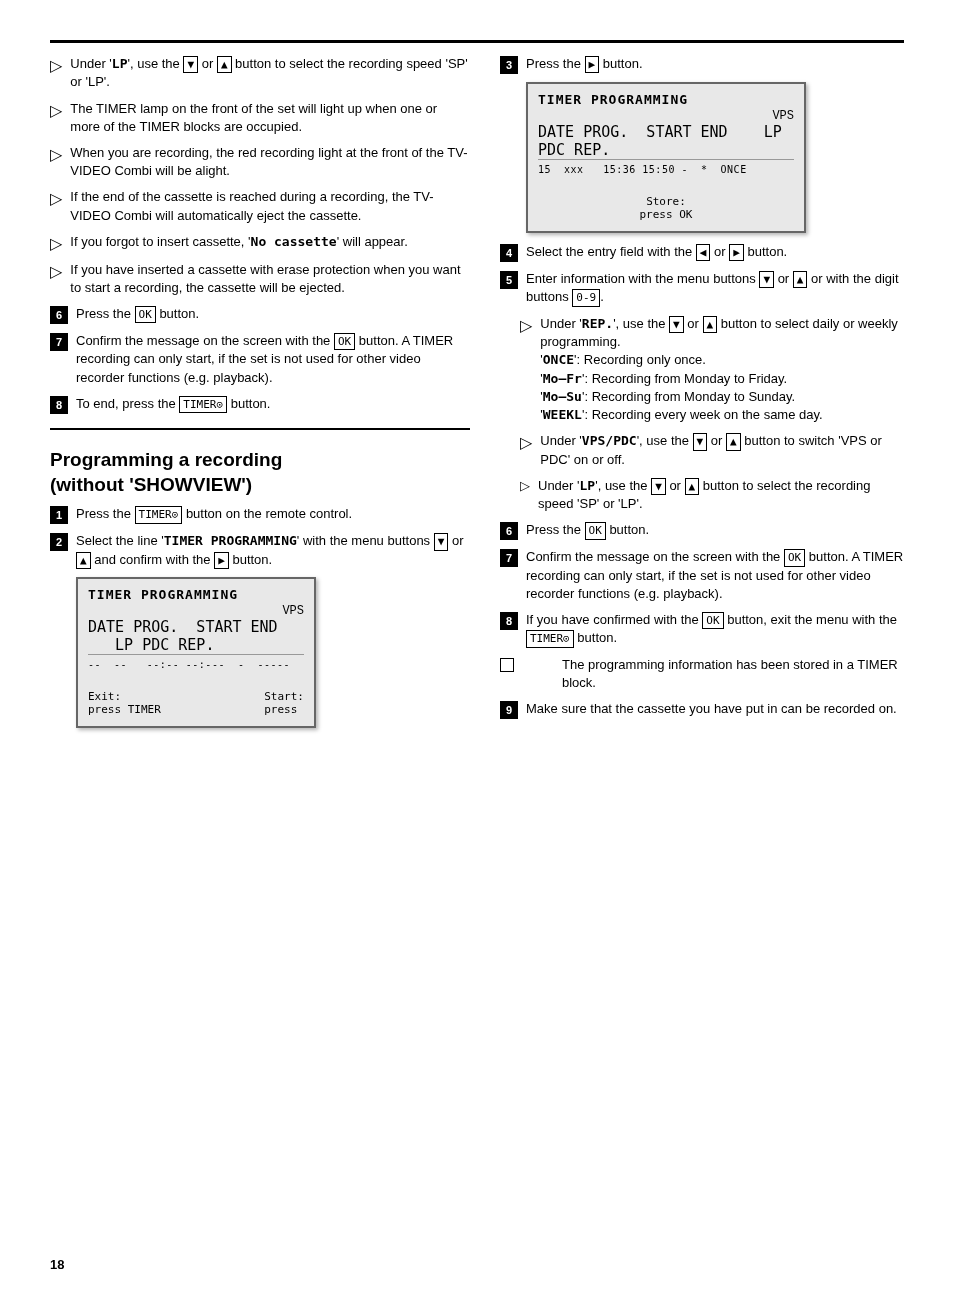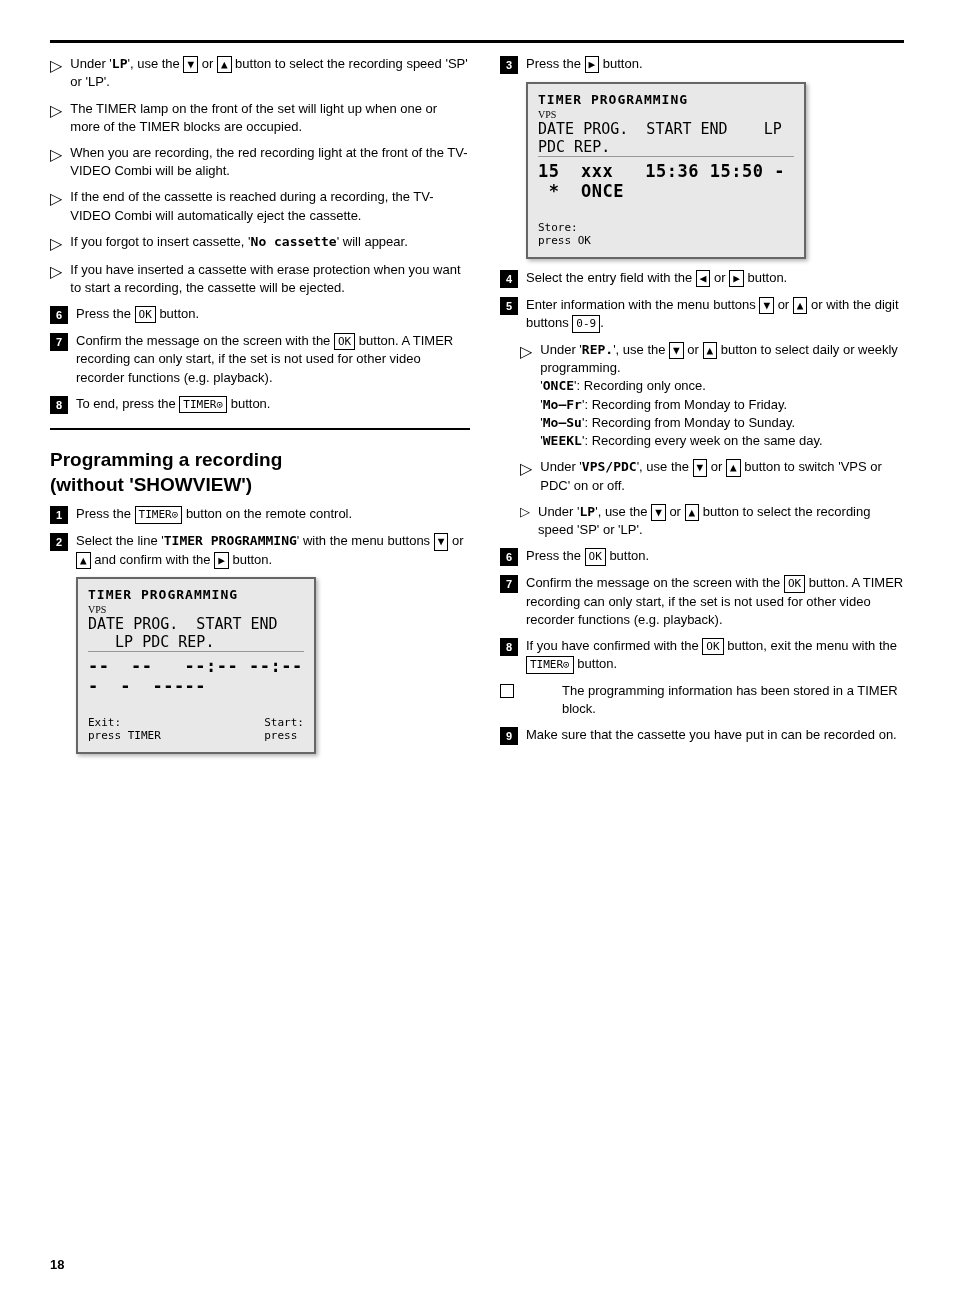--- a/index.html
+++ b/index.html
@@ -113,33 +113,33 @@
     .timer-header-row {
       display: flex;
       justify-content: space-between;
       font-size: 15px;
       font-family: monospace;
       border-bottom: 1px solid #999;
       padding-bottom: 0;
       margin-bottom: 4px;
     }
     .timer-vps {
-      text-align: left;
+      text-align: right;
+      font-size: 12px;
+      font-family: Liberation Mono, monospace;
+    }
+    .timer-data-row {
+      font-family: monospace;
       font-size: 10px;
-      font-family: Liberation Serif, serif;
-    }
-    .timer-data-row {
-      font-family: monospace;
-      font-size: 17px;
-      font-weight: bold;
+      font-weight: normal;
       margin: 0 0;
       letter-spacing: 0.5px;
     }
     .timer-footer {
-      text-align: left;
+      text-align: center;
       font-family: monospace;
       font-size: 11px;
       margin-top: 20px;
     }
     .timer-footer-left-right {
       display: flex;
       justify-content: space-between;
       font-family: monospace;
       font-size: 11px;
       margin-top: 20px;

